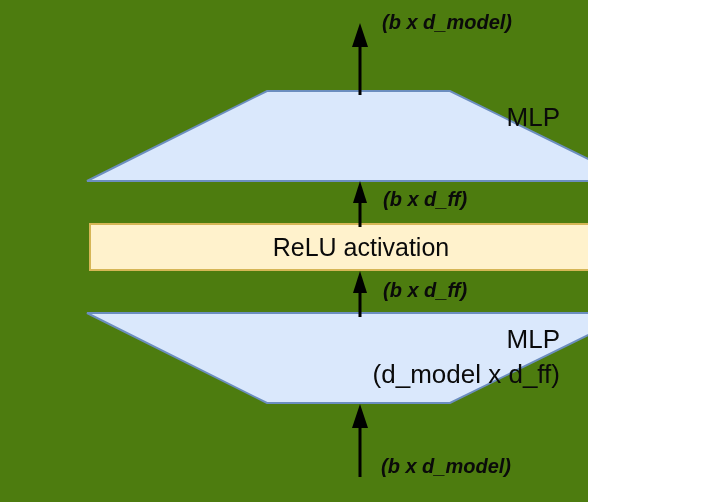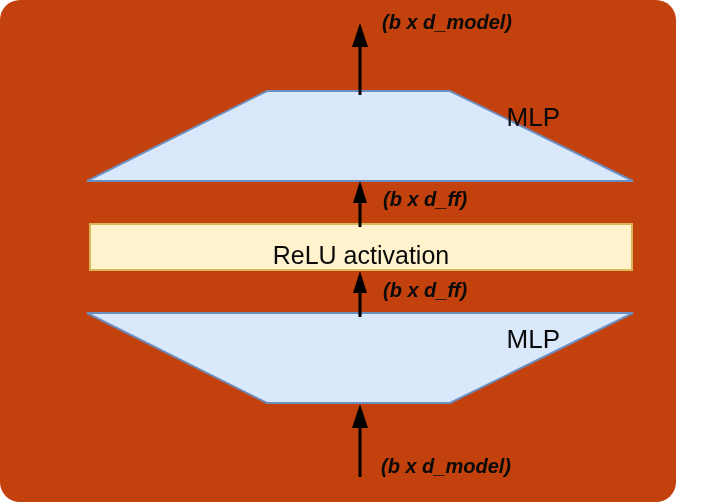--- a/index.html
+++ b/index.html
@@ -1,23 +1,22 @@
 <!DOCTYPE html>
 <html><head>
 <meta charset="utf-8">
 <style>
   html, body { margin: 0; padding: 0; background: #ffffff; }
   .canvas {
     position: relative;
-    width: 676px;
+    width: 588px;
     height: 502px;
-    background: #c2410c;
+    background: #4d7c0f;
     overflow: hidden;
     font-family: "Liberation Sans", sans-serif;
-    border-radius: 20px;
   }
   .shapes {
     position: absolute;
     left: 0; top: 0;
   }
   .dim-label {
     position: absolute;
     font-family: "Liberation Sans", sans-serif;
     font-style: italic;
     font-weight: 600;
@@ -40,21 +39,20 @@
     left: 90px;
     top: 224px;
     width: 542px;
     height: 46px;
     display: flex;
     align-items: center;
     justify-content: center;
     font-size: 25px;
     color: #0a0a0a;
     white-space: nowrap;
-    margin-top: 8px;
   }
   .watermark {
     position: absolute;
     top: 456px;
     left: 549px;
     font-size: 19px;
     letter-spacing: 0.5px;
     color: #cbcbcb;
     text-shadow: 1px 1px 0 #ffffff;
     white-space: nowrap;
@@ -103,16 +101,17 @@
   <div class="dim-label" style="left:381px; top:455px;">(b x d_model)</div>
 
   <div class="block-text" style="top:100px;">
     <div>MLP</div>
   </div>
 
   <div class="activation-text">ReLU activation</div>
 
   <div class="block-text" style="top:322px;">
     <div>MLP</div>
+    <div>(d_model x d_ff)</div>
   </div>
 
 
 </div>
 
 </body></html>

